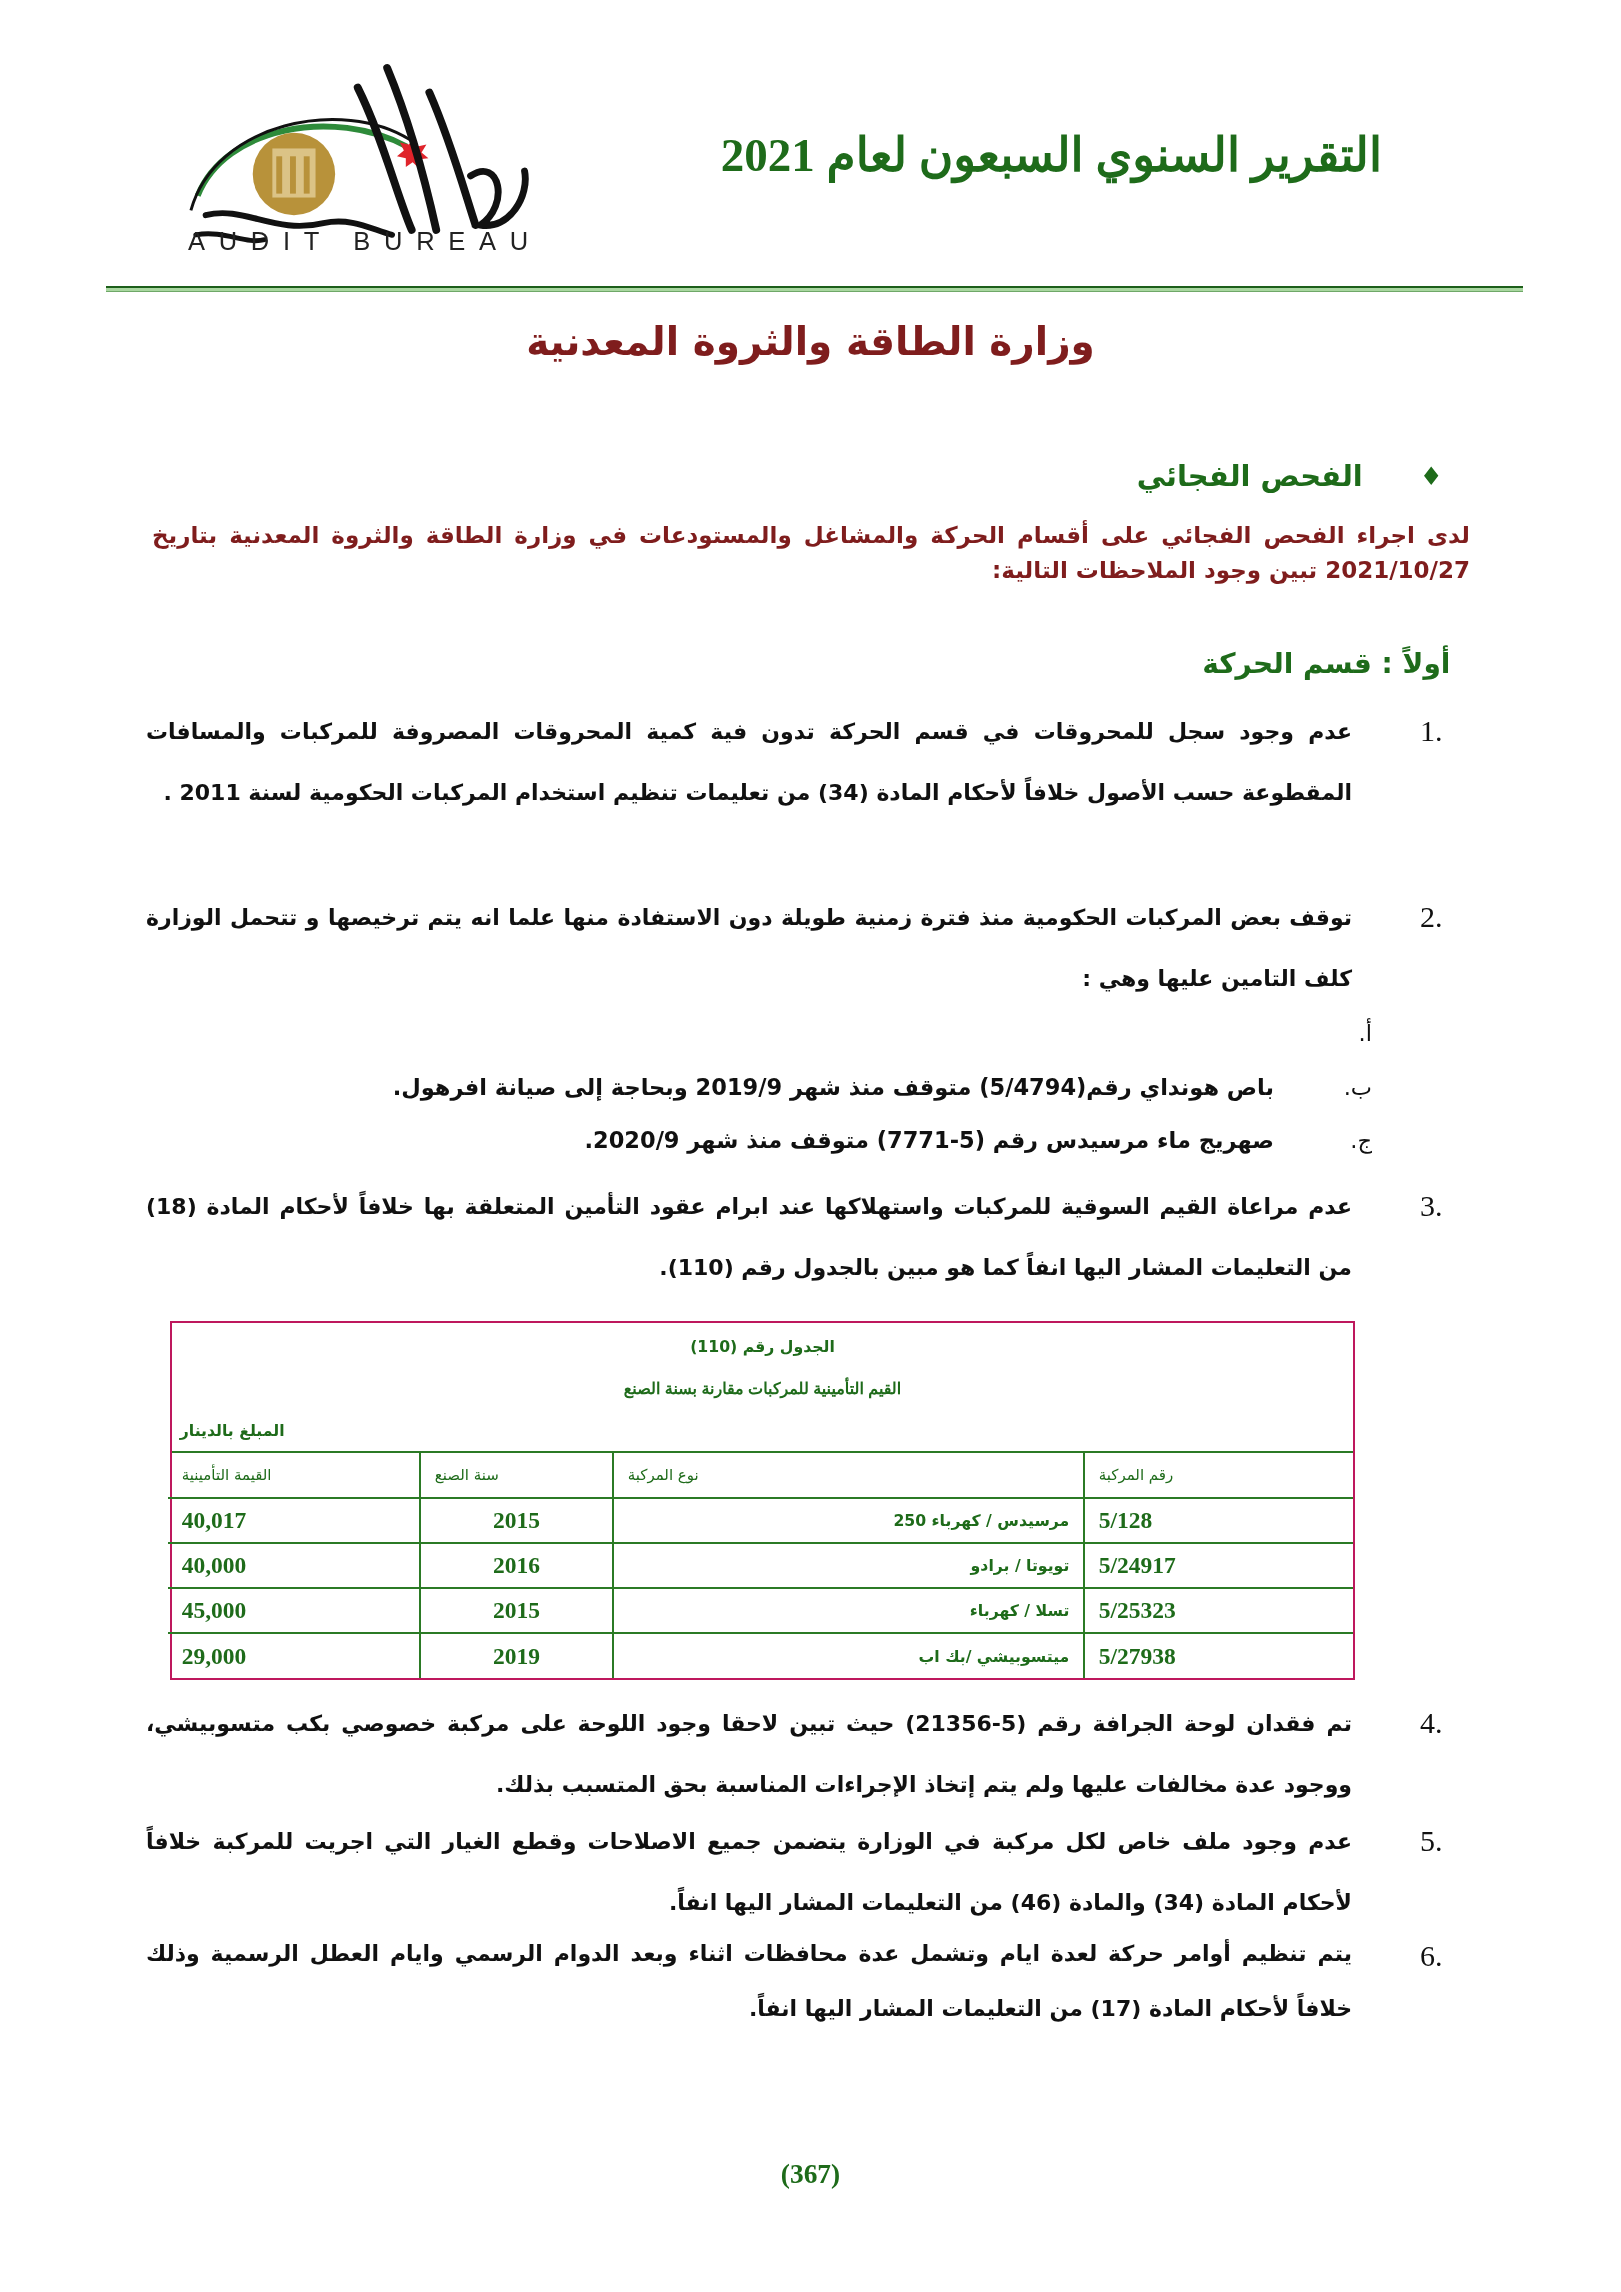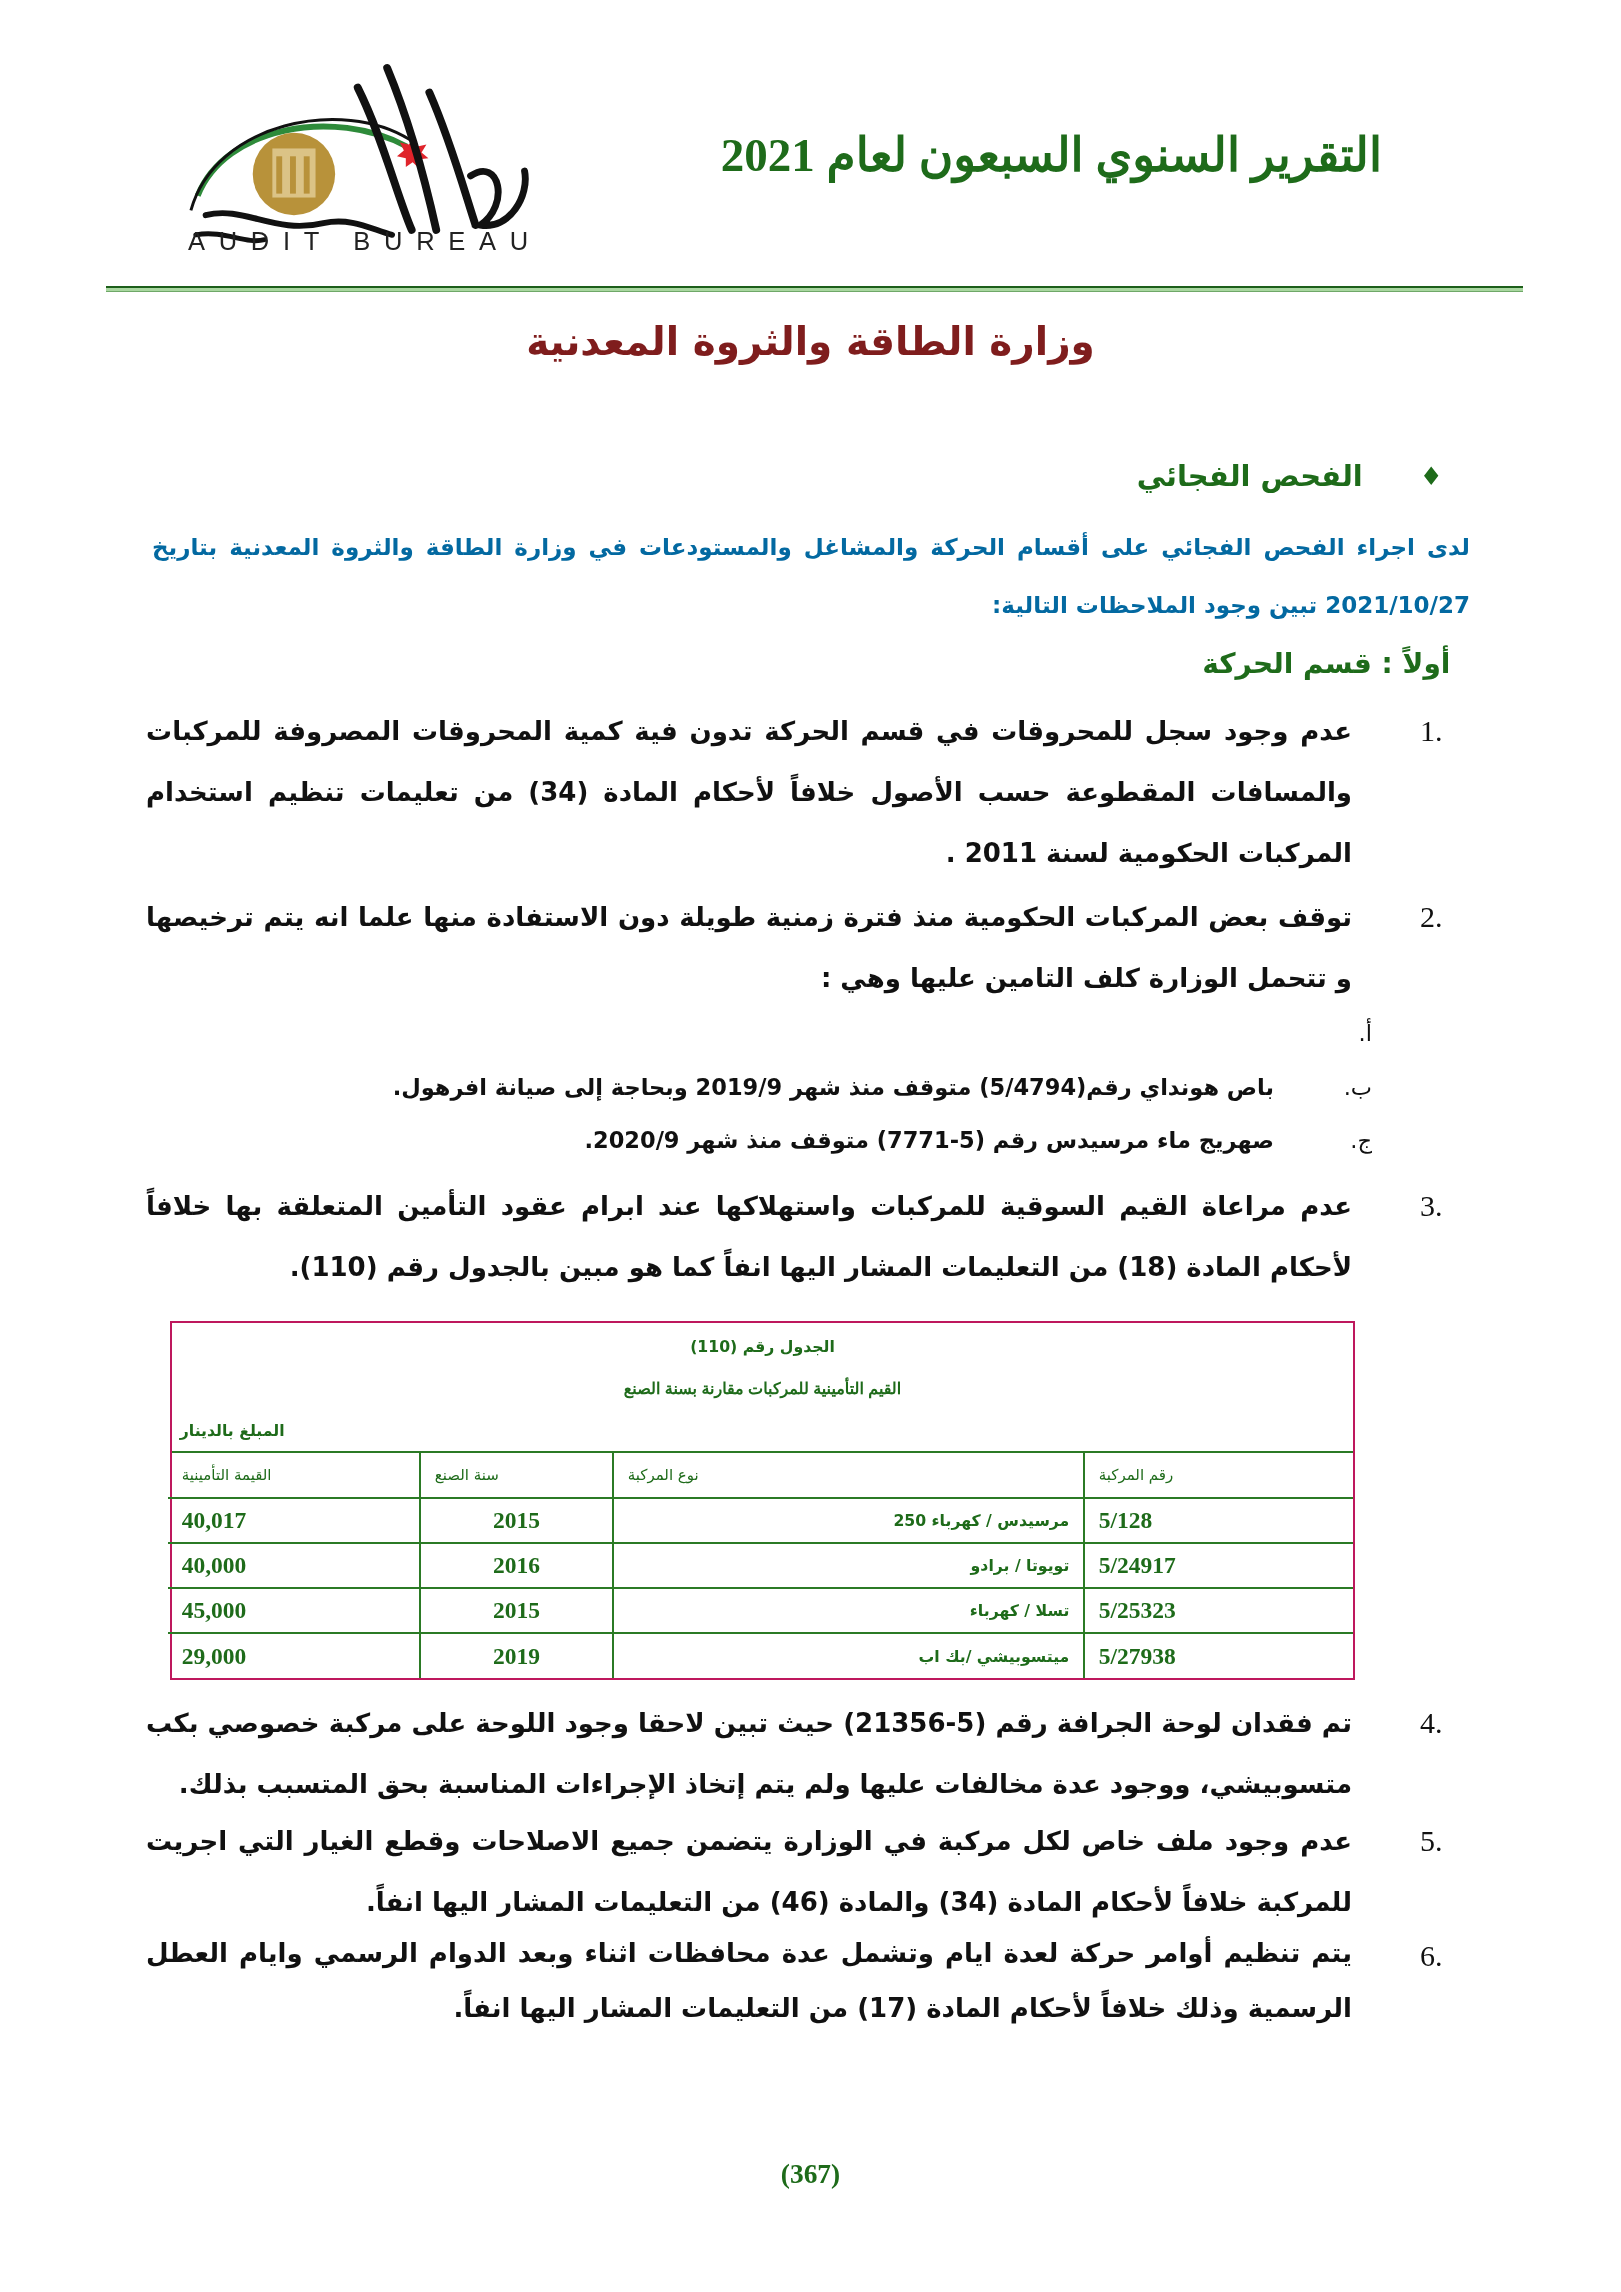--- a/index.html
+++ b/index.html
@@ -36,37 +36,37 @@
     .content { position: absolute; left: 147px; width: 1323px; top: 0; direction: rtl; }
     .section-head {
       position: absolute; right: 27.4px; top: 459px;
       font-family: "DejaVu Sans", sans-serif; font-weight: bold; font-size: 29px; color: #1e6b1a;
       display: flex; align-items: center; white-space: nowrap;
     }
     .section-head .bullet { font-size: 25.5px; margin-left: 57px; }
     .para {
       position: absolute; right: 0; width: 1318px;
       font-family: "DejaVu Sans", sans-serif; font-weight: bold; font-size: 23px;
-      line-height: 58px; text-align: justify; text-align-last: right; color: #0369a1;
+      line-height: 35px; text-align: justify; text-align-last: right; color: #7f1d1d;
     }
     .sub-head {
       position: absolute; right: 19.6px; top: 647px;
       font-family: "DejaVu Sans", sans-serif; font-weight: bold; font-size: 28px; color: #1e6b1a;
       white-space: nowrap;
     }
 
     .list-item { position: absolute; right: 0; width: 1323px; }
     .list-marker {
       position: absolute; right: 27.4px; top: 0;
       font-family: "Liberation Serif", serif; font-size: 30px; line-height: 59px; color: #111;
       direction: ltr;
     }
     .list-text {
       position: absolute; right: 118px; width: 1206px;
-      font-family: "DejaVu Sans", sans-serif; font-weight: bold; font-size: 26px;
+      font-family: "DejaVu Sans", sans-serif; font-weight: bold; font-size: 22px;
       line-height: 61px; text-align: justify; text-align-last: right; color: #111;
     }
 
     .sub-item { position: absolute; right: 0; width: 1323px; height: 51px; }
     .sub-marker {
       position: absolute; right: 98px; top: 0;
       font-family: "DejaVu Sans", sans-serif; font-size: 22.5px; line-height: 51px; color: #111;
     }
     .sub-text {
       position: absolute; right: 196px;

